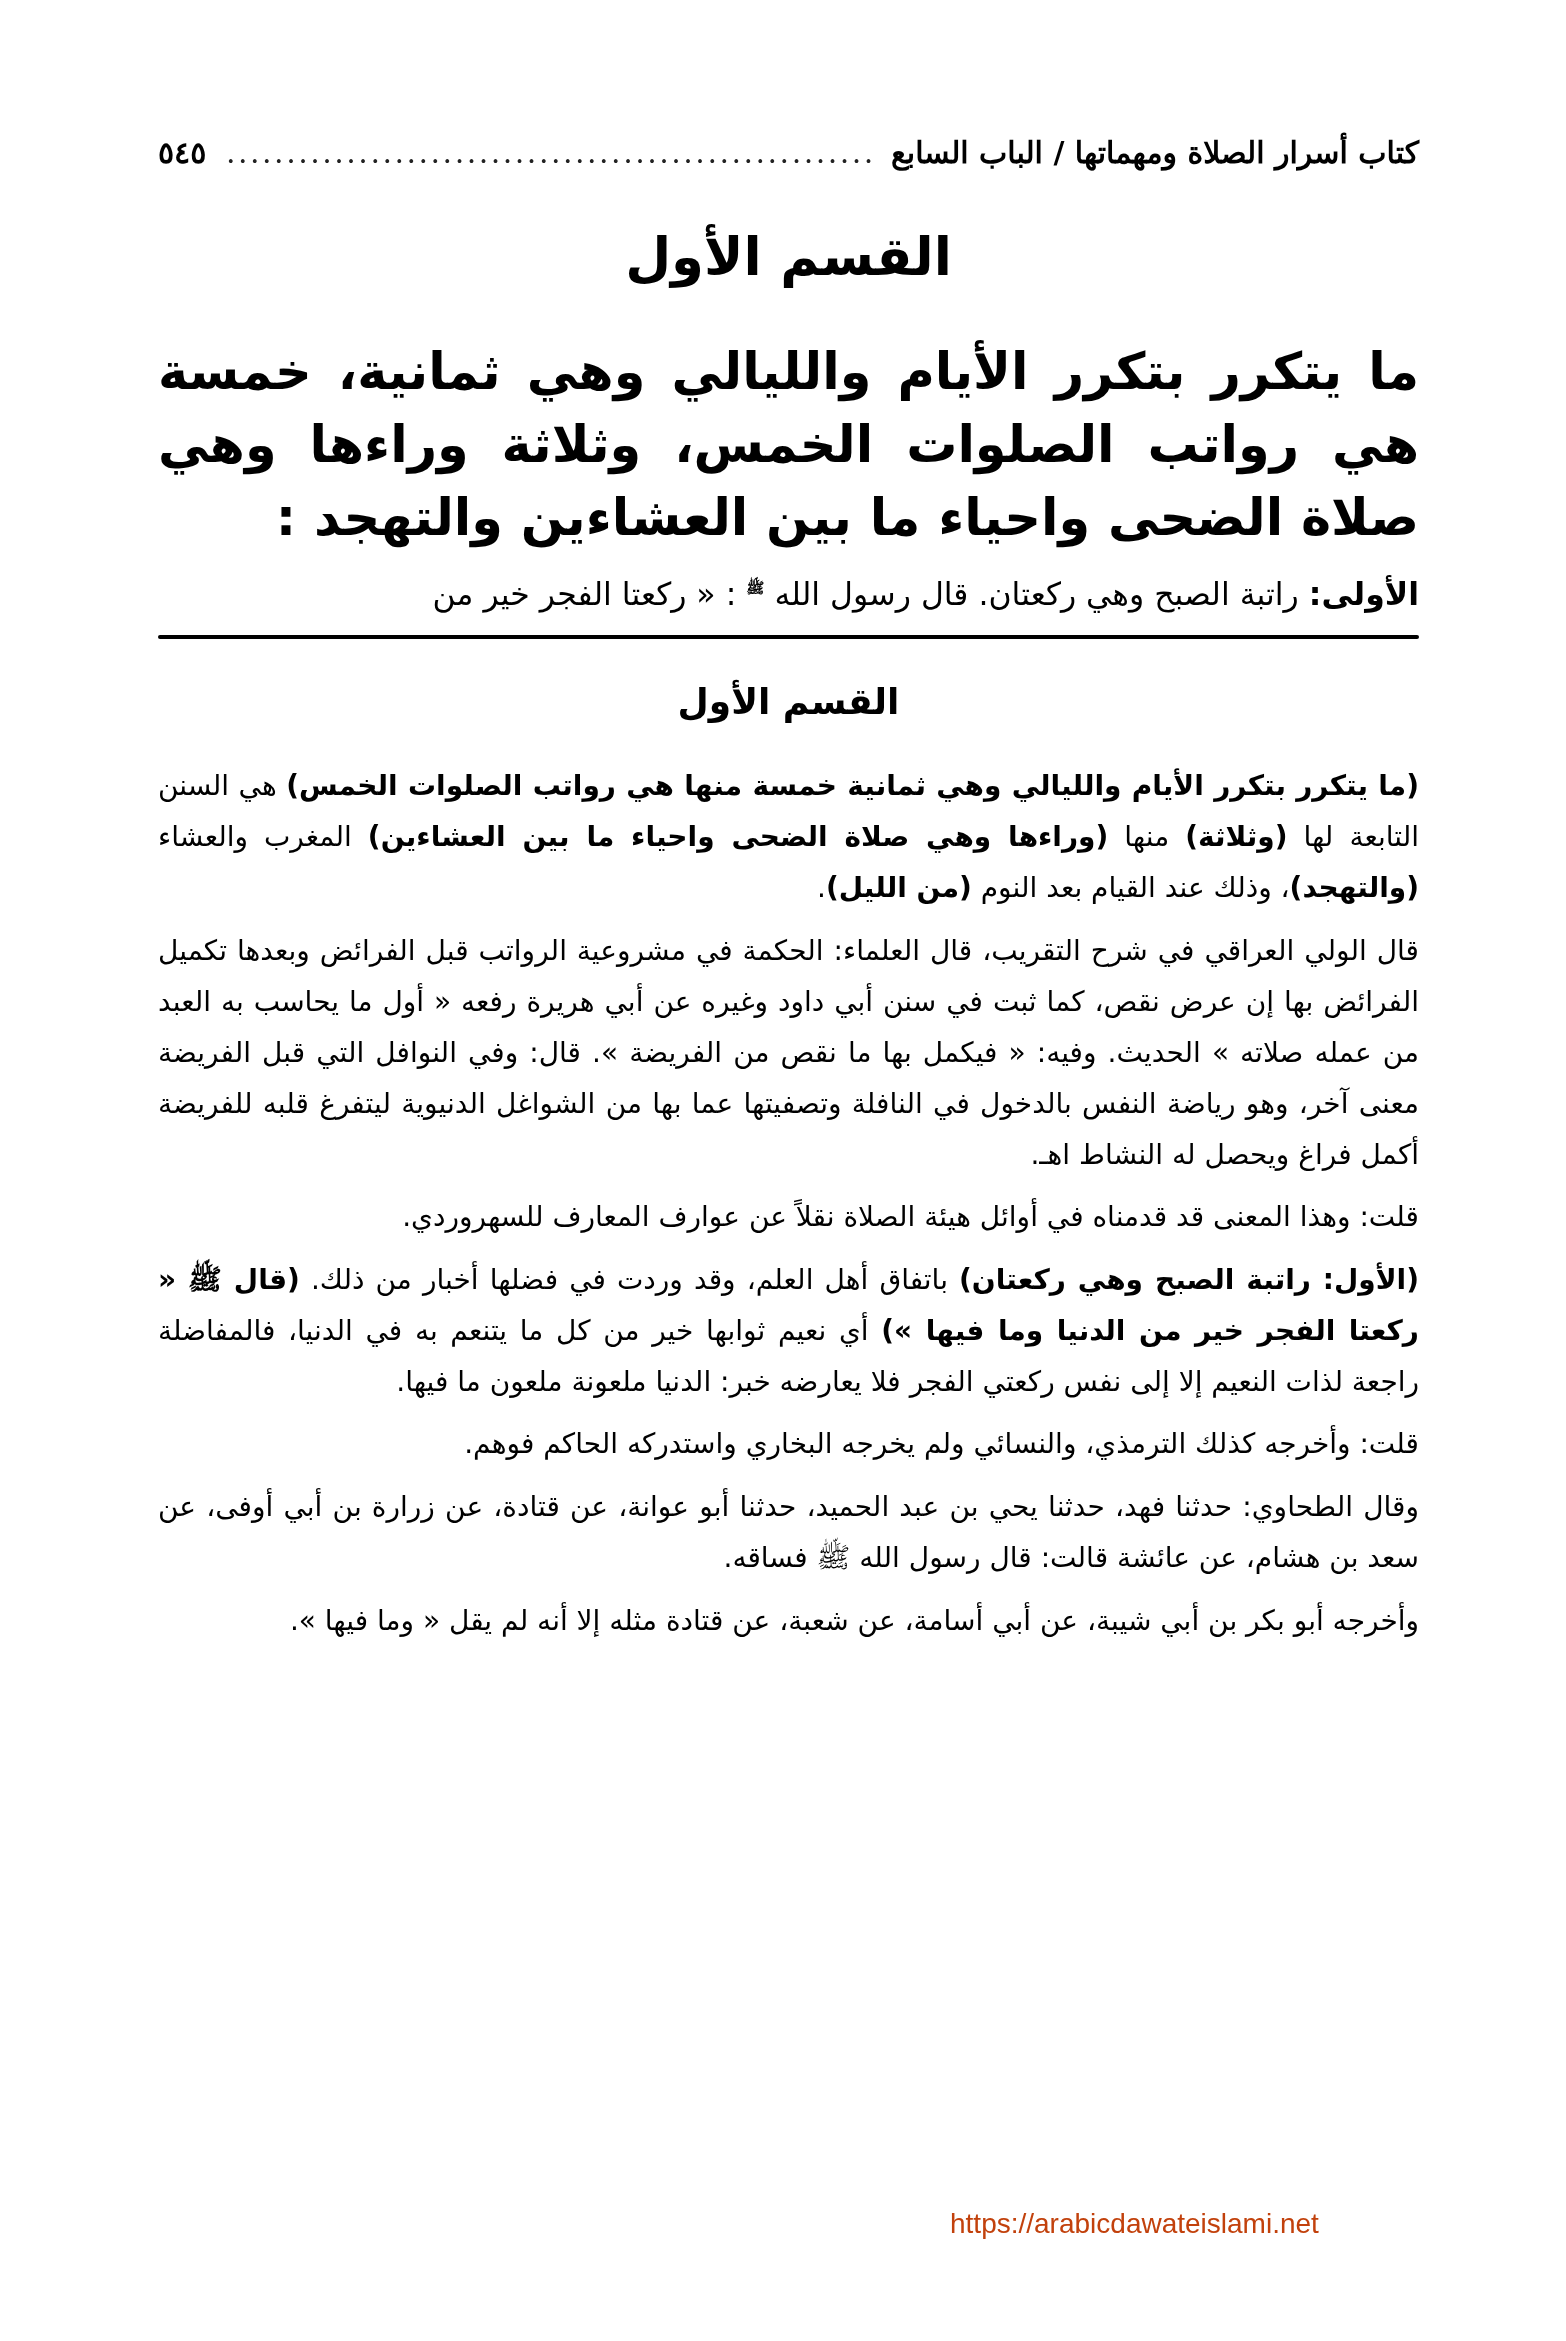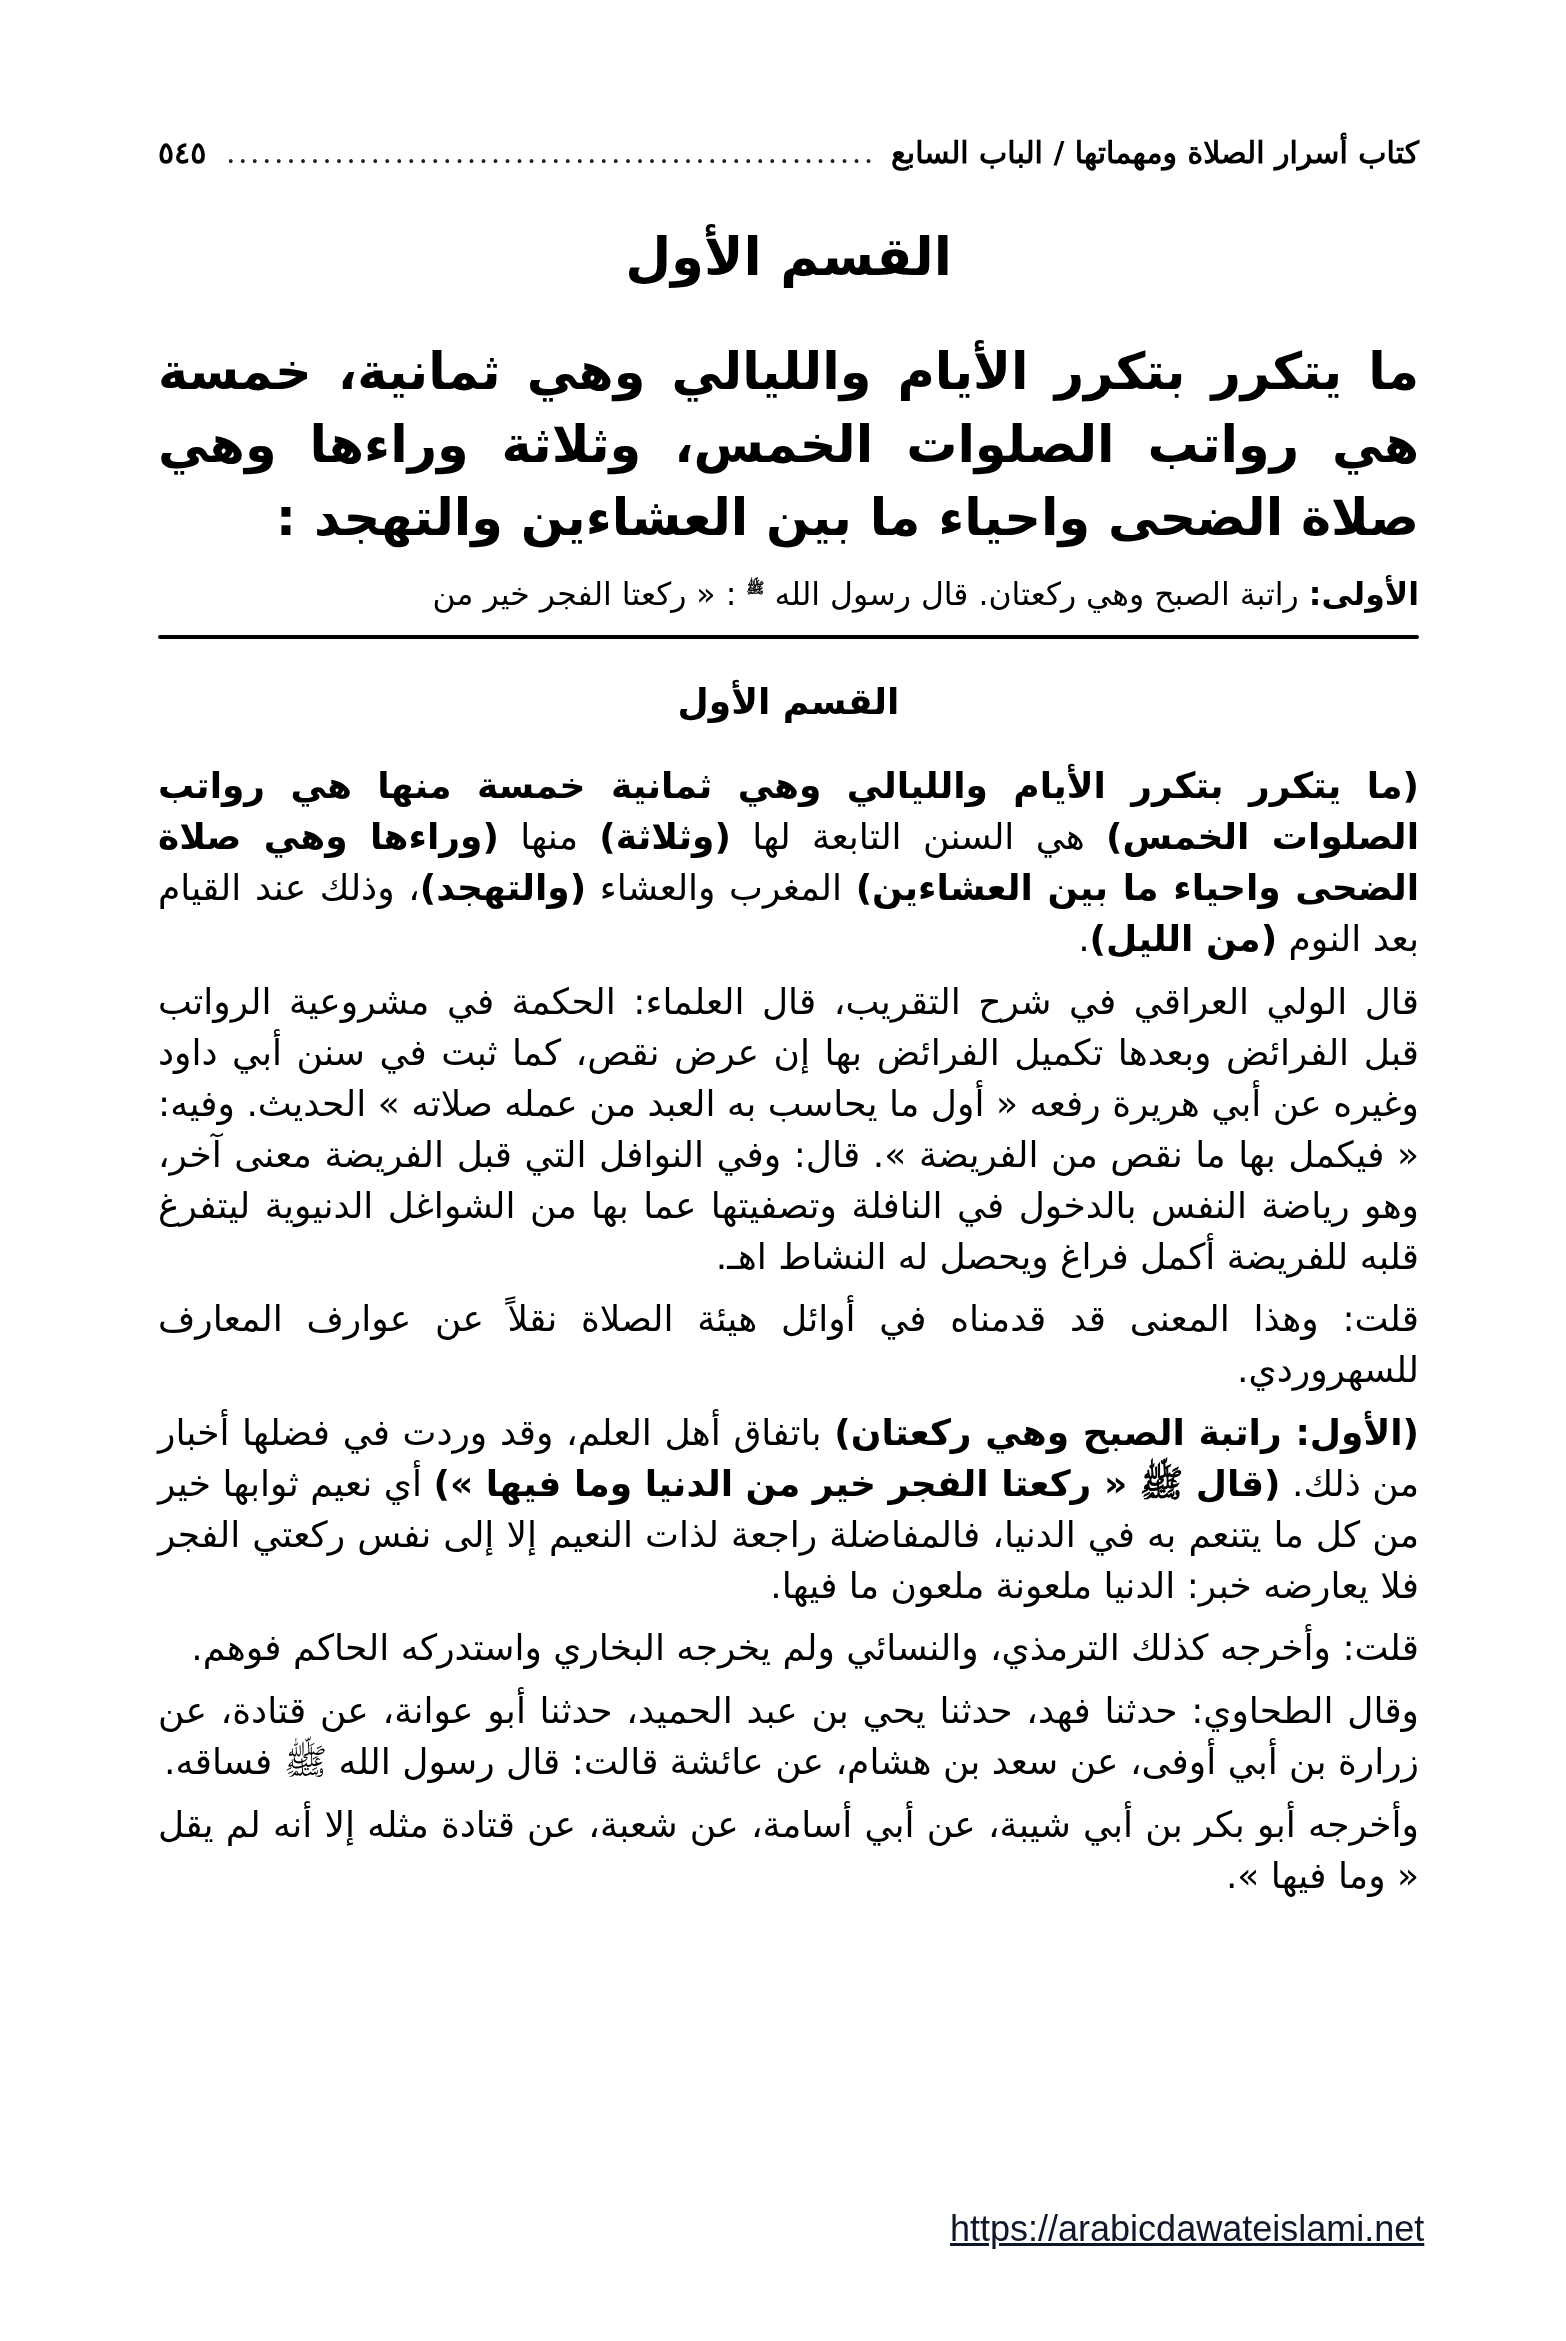--- a/index.html
+++ b/index.html
@@ -78,44 +78,43 @@
     border-radius: 2.5px;
   }
   .sharh-title {
     text-align: center;
     font-weight: bold;
     font-size: 36px;
     line-height: 75px;
     margin-top: 25px;
   }
   .para {
-    font-size: 36px;
+    font-size: 28px;
     line-height: 51px;
     text-align: justify;
     margin: 0;
   }
   .para b { font-weight: bold; }
   .para + .para { margin-top: 11.6px; }
   .para-first { margin-top: 21px !important; }
   .salawat {
     display: inline-block;
     font-size: 15px;
     line-height: 1;
     vertical-align: super;
     font-weight: bold;
   }
   .watermark {
     position: absolute;
     left: 950px;
     top: 2208px;
     font-family: "Liberation Sans", sans-serif;
-    font-size: 36px;
-    color: #0f172a;
+    font-size: 28px;
+    color: #c2410c;
     direction: ltr;
-    text-decoration: underline;
   }
 </style>
 </head>
 <body>
 
 <div class="page">
 
   <div class="running-header">
     <span class="hdr-title">كتاب أسرار الصلاة ومهماتها / الباب السابع</span>
     <span class="hdr-dots"></span>

